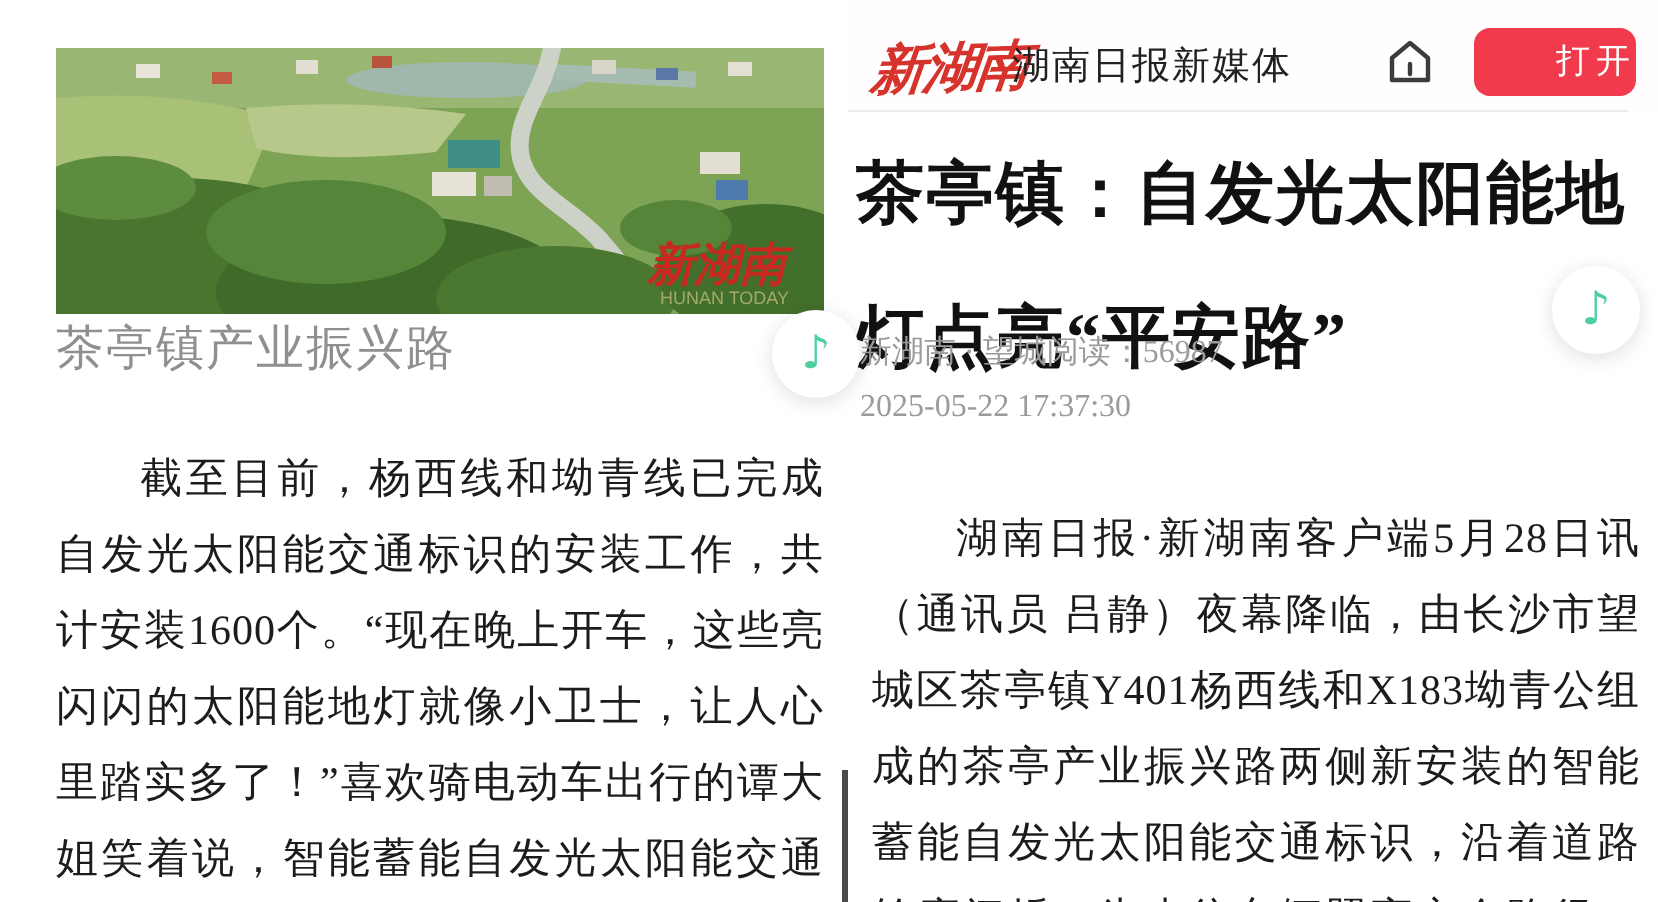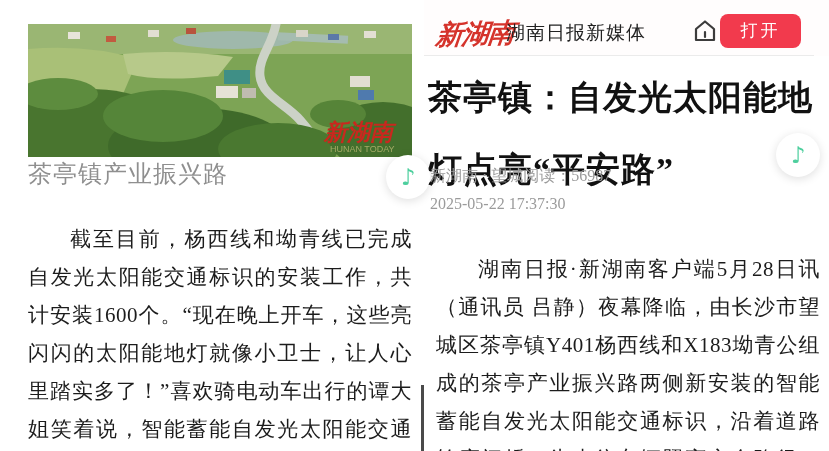--- a/index.html
+++ b/index.html
@@ -21,23 +21,23 @@
   
   .hdr { position:absolute; left:424px; top:0; width:405px; height:56px; background:#fffdfd; }
   .hdr-border { position:absolute; left:424px; top:55px; width:390px; height:1px; background:#ebebeb; }
   .logo { position:absolute; left:436px; top:16px; font-size:27px; font-weight:bold;
           font-style:italic; color:#d5332b; transform:skewX(-8deg) rotate(-2deg);
           letter-spacing:-1px; }
   .brand { position:absolute; left:506px; top:20px; font-size:19px; color:#222222;
            letter-spacing:1px;text-align:center; }
   .home-btn { position:absolute; left:690px; top:16px; width:30px; height:30px;
               display:flex; align-items:center; justify-content:center; cursor:pointer; }
-  .open-btn { position:absolute; left:720px; top:14px; width:81px; height:34px;
+  .open-btn { position:absolute; left:737px; top:14px; width:81px; height:34px;
               background:#f23a4d; color:#ffffff; border:none; border-radius:8px;
-              font-size:17px; letter-spacing:3px; text-align:center; line-height:34px;
+              font-size:17px; letter-spacing:3px; text-align:right; line-height:34px;
               font-family:"Liberation Sans","DejaVu Sans",sans-serif; cursor:pointer; }
 
   
   .headline { position:absolute; left:428px; top:62px; width:396px; font-size:34px;
               font-weight:bold; color:#111111; line-height:72px; letter-spacing:1px; }
   .meta { position:absolute; left:430px; top:166px; width:390px;
           font-size:16px; color:#9b9b9b; }
   .meta .src-line { display:flex; justify-content:flex-start; }
   .meta .dt { margin-top:8px; }
 

